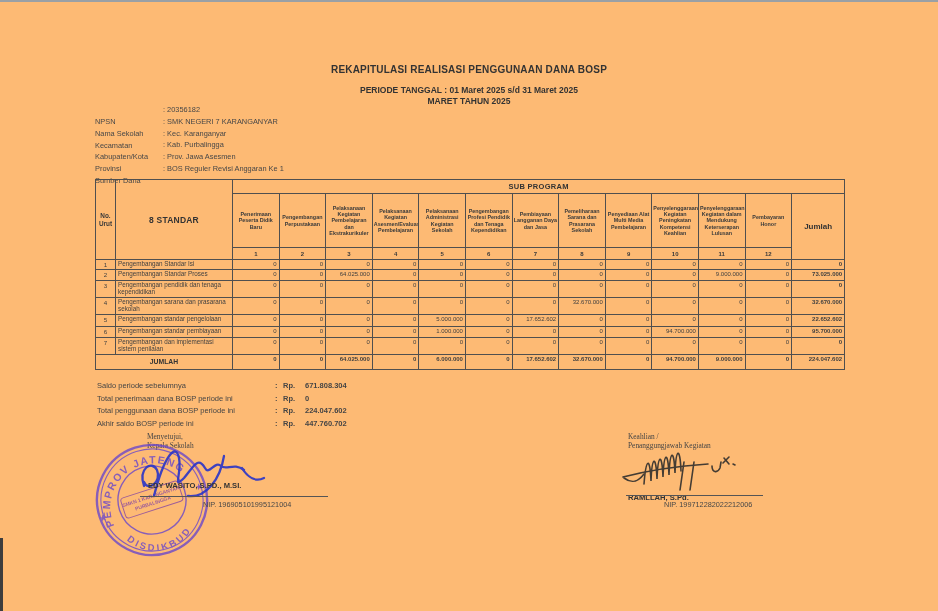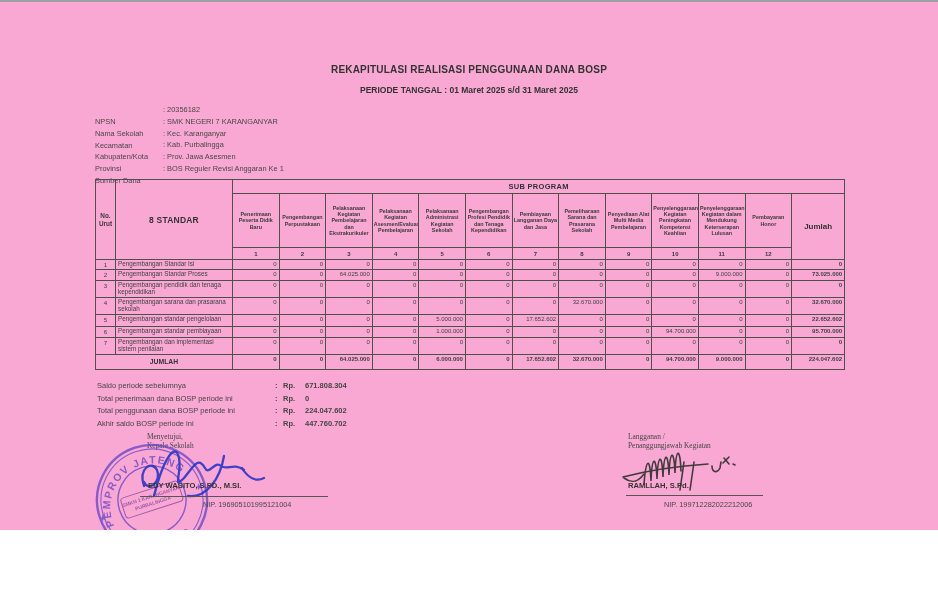--- a/index.html
+++ b/index.html
@@ -1,16 +1,16 @@
 <!DOCTYPE html>
 <html><head>
 <meta charset="utf-8">
 <style>
   html,body{margin:0;padding:0;background:#ffffff;}
-  .page{position:relative;width:938px;height:530px;background:#f9a8d4;overflow:hidden;
+  .page{position:relative;width:938px;height:611px;background:#fdba74;overflow:hidden;
         font-family:"Liberation Sans",sans-serif;color:#3f3f3f;}
   .scan-top{position:absolute;top:0;left:0;width:938px;height:2px;background:#9aa0a5;}
   .scan-left{position:absolute;left:0;top:538px;width:3px;height:73px;background:#3d3d3d;}
 
   
   .titles{position:absolute;top:64px;left:0;width:938px;text-align:center;color:#333;}
   .t1{font-size:10px;font-weight:700;letter-spacing:.2px;}
   .t2{font-size:8.5px;font-weight:700;margin-top:10px;}
   .t3{font-size:8.5px;font-weight:700;margin-top:1px;}
 
@@ -46,21 +46,21 @@
   .sum-colon{width:8px;font-weight:700;}
   .sum-cur{width:22px;font-weight:700;}
   .sum-val{font-weight:700;}
 
   
   .sig{position:absolute;font-size:7.4px;color:#454545;font-family:Liberation Serif, serif;}
   .sig-left{left:147px;top:432px;}
   .sig-right{left:628px;top:432px;}
   .sig-name{position:absolute;font-size:7.6px;font-weight:700;color:#333;white-space:nowrap;}
   .name-left{left:148px;top:481px;}
-  .name-right{left:628px;top:481px;}
+  .name-right{left:628px;top:493px;}
   .sig-line{position:absolute;height:0;border-top:1px solid #555;}
   .line-left{left:140px;top:496px;width:188px;}
   .line-right{left:626px;top:495px;width:137px;}
   .sig-nip{position:absolute;font-size:7.3px;color:#474747;white-space:nowrap;padding-left:36px;}
   .nip-left{left:167px;top:500px;}
   .nip-right{left:628px;top:500px;}
 
   .stamp{position:absolute;left:93px;top:441px;width:118px;height:118px;transform:rotate(-18deg);opacity:.82;}
   .sig-ink-left{position:absolute;left:124px;top:438px;width:150px;height:72px;opacity:.9;}
   .sig-ink-right{position:absolute;left:620px;top:450px;width:135px;height:48px;opacity:.88;}
@@ -68,20 +68,21 @@
 </head>
 <body>
 
 <div class="page">
   <div class="scan-top"></div>
   <div class="scan-left"></div>
 
   <div class="titles">
     <div class="t1">REKAPITULASI REALISASI PENGGUNAAN DANA BOSP</div>
     <div class="t2">PERIODE TANGGAL : 01 Maret 2025 s/d 31 Maret 2025</div>
+    <div class="t3">MARET TAHUN 2025</div>
   </div>
 
   <div class="info" id="info-rows">
       <div class="info-row">
         <span class="info-label">NPSN</span>
         <span class="info-value">: 20356182</span>
       </div>
       <div class="info-row">
         <span class="info-label">Nama Sekolah</span>
         <span class="info-value">: SMK NEGERI 7 KARANGANYAR</span>
@@ -350,21 +351,21 @@
       <path d="M100,18 C96,42 82,60 64,58"></path>
       <path d="M118,30 C124,40 132,44 140,40"></path>
     </g>
   </svg>
 
   <div class="sig-name name-left">EDY WASITO, S.PD., M.SI.</div>
   <div class="sig-line line-left"></div>
   <div class="sig-nip nip-left">NIP. 196905101995121004</div>
 
   <div class="sig sig-right">
-    <div>Langganan /</div>
+    <div>Keahlian /</div>
     <div>Penanggungjawab Kegiatan</div>
   </div>
 
   <svg class="sig-ink-right" viewBox="0 0 135 48">
     <g fill="none" stroke="#2b2b2b" stroke-width="1.6" stroke-linecap="round">
       <path d="M4,28 C12,34 18,32 24,24"></path>
       <path d="M3,27 C30,20 58,16 88,14"></path>
       <path d="M24,34 c2,-26 6,-28 7,-3 c1,-25 5,-27 6,-2 c1,-25 5,-27 6,-2 c1,-25 5,-27 6,-2 c1,-25 5,-27 6,-2 c1,-25 5,-27 6,-2"></path>
       <path d="M64,12 L60,40 M74,12 L70,40"></path>
       <path d="M92,16 c0,6 5,8 8,2 l1,-6"></path>

